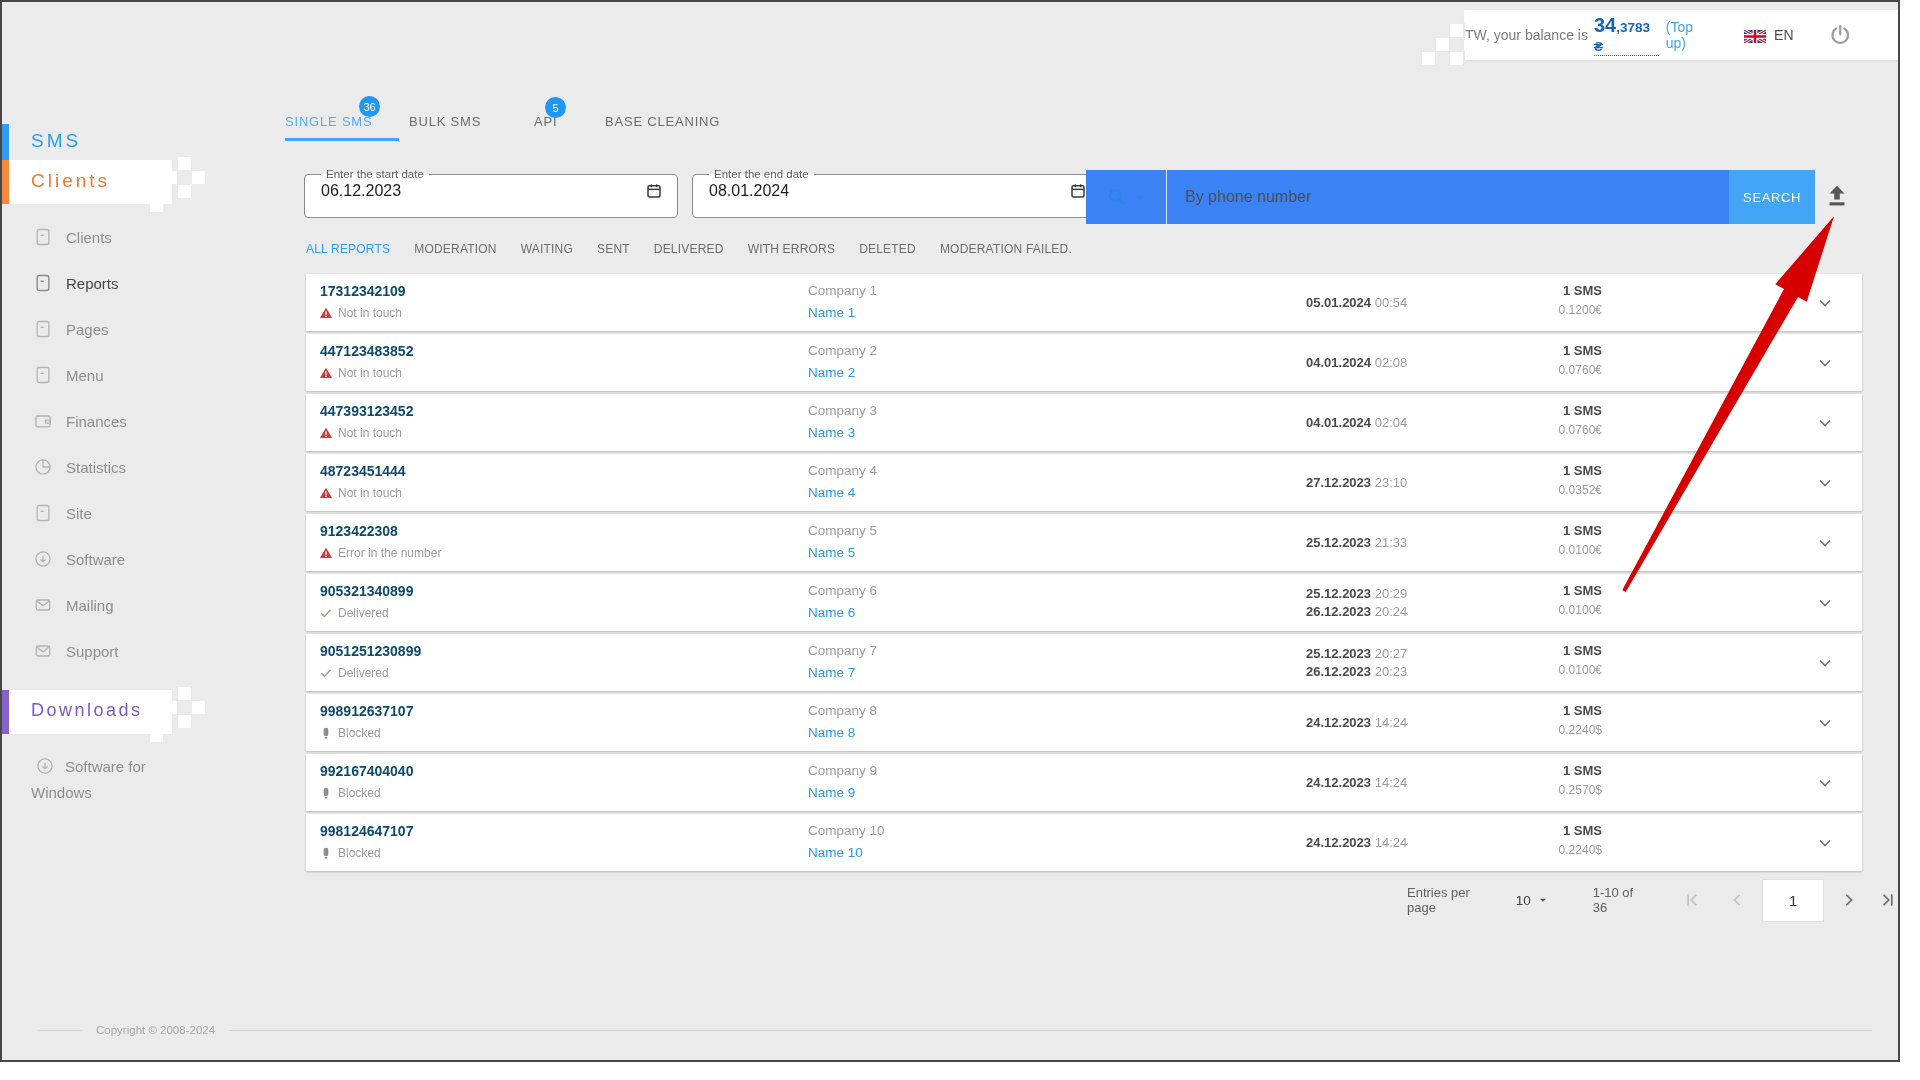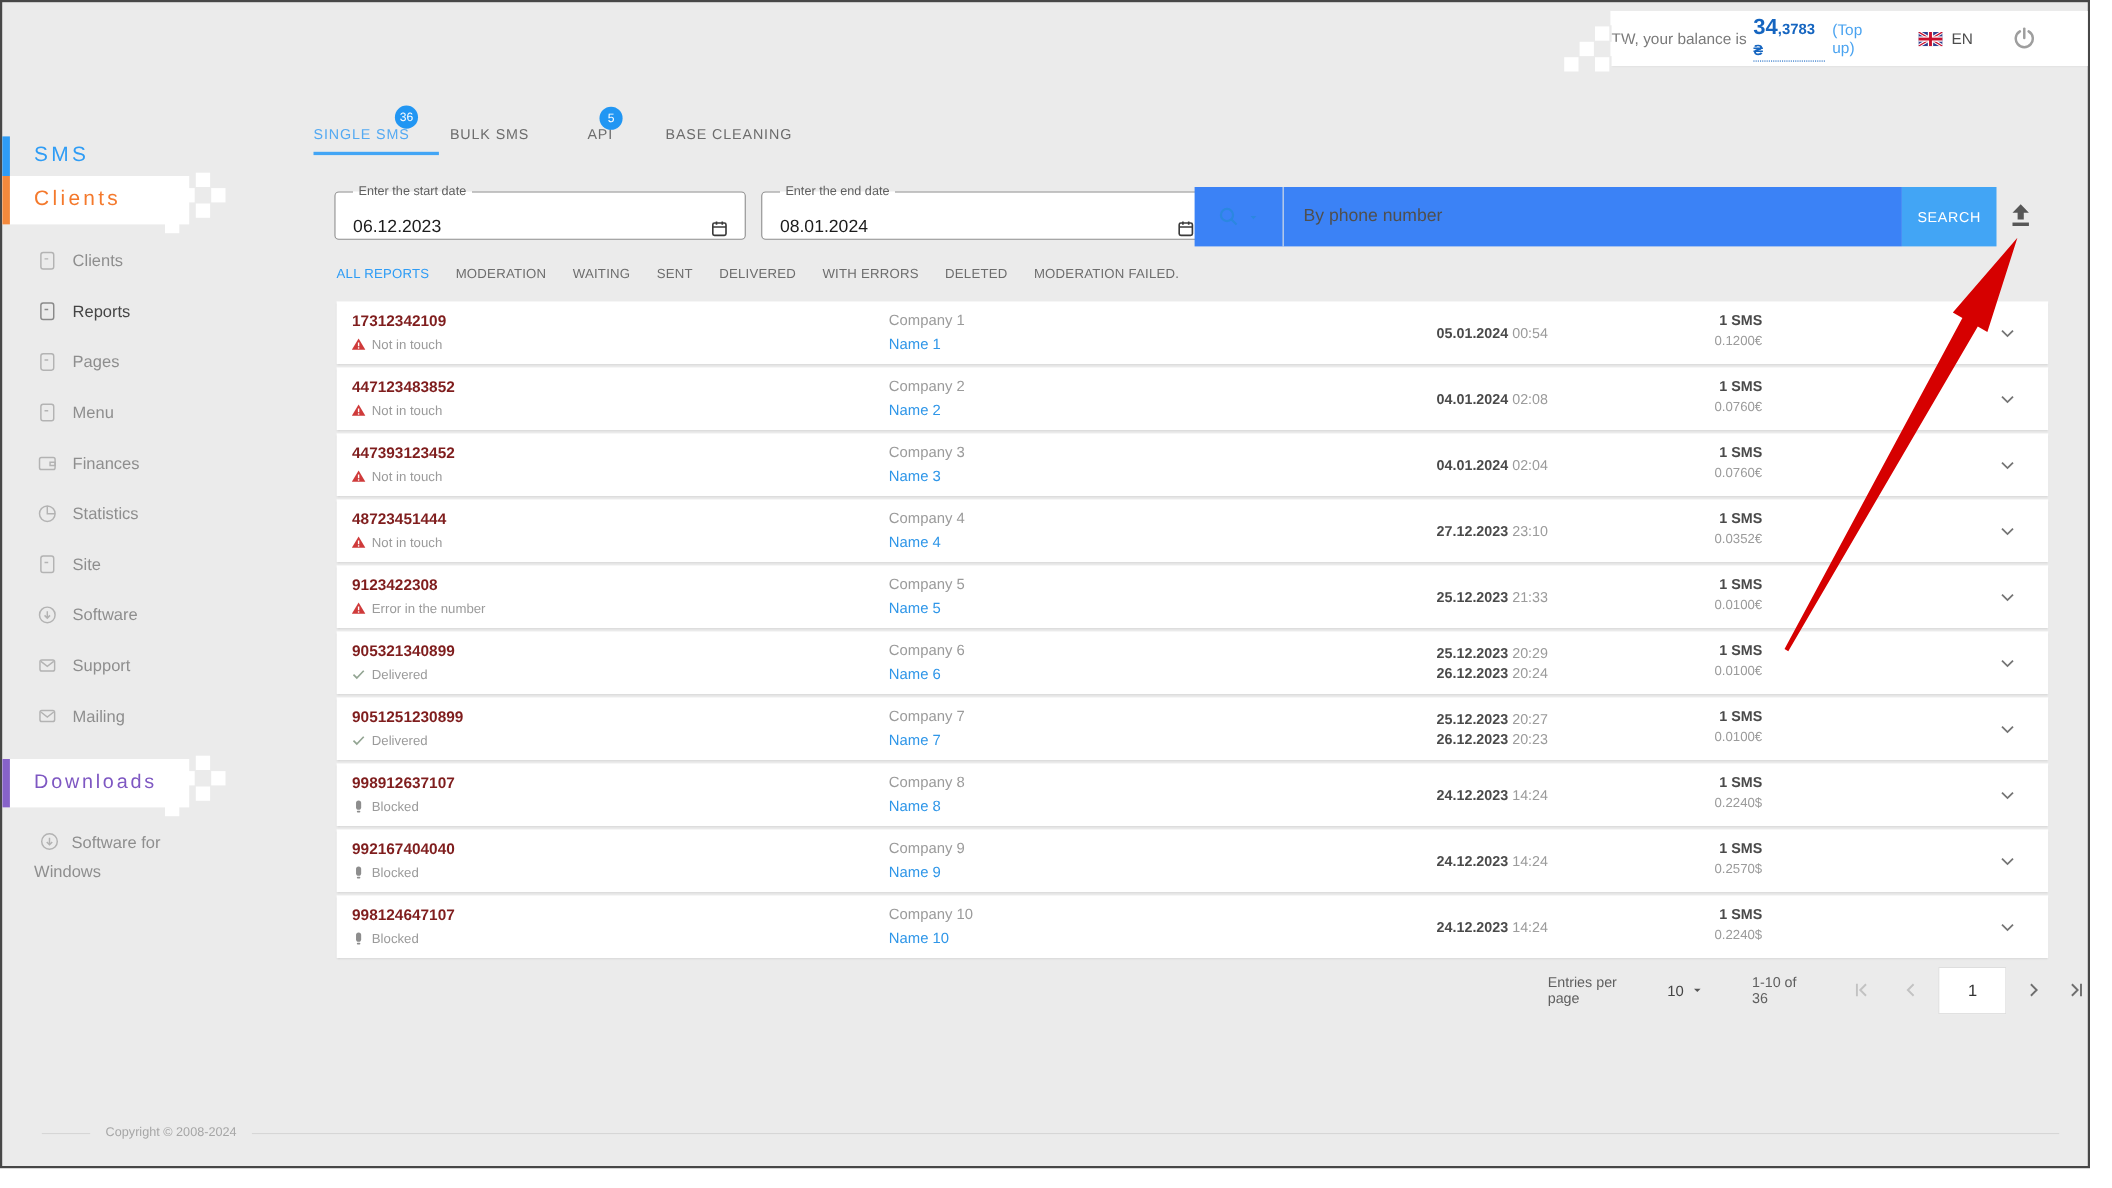--- a/index.html
+++ b/index.html
@@ -57,21 +57,21 @@
   .tab{position:absolute;top:112px;font-size:13px;letter-spacing:.8px;color:#6d6d6d;cursor:pointer;white-space:nowrap;}
   .tab.active{color:#55aaf2;}
   .tab-underline{position:absolute;left:283px;top:136px;width:114px;height:3px;background:#42a5f5;}
   .badge{position:absolute;width:21px;height:21px;border-radius:50%;background:#2196f3;color:#fff;
          font-size:11px;display:flex;align-items:center;justify-content:center;z-index:4;}
 
   
   .datefield{position:absolute;top:166px;height:50px;background:#fff;border:1px solid #8b8b8b;border-radius:4px;
              margin:0;padding:0 14px;box-sizing:border-box;}
   .datefield legend{font-size:11.5px;color:#5f5f5f;padding:0 5px;margin-left:2px;}
-  .datefield .df-inner{display:flex;align-items:flex-end;justify-content:space-between;margin-top:17px;}
+  .datefield .df-inner{display:flex;align-items:center;justify-content:space-between;margin-top:1px;}
   .datefield input{border:none;outline:none;font-size:16px;color:#1c1c1c;width:220px;background:transparent;
                    font-family:"Liberation Sans",sans-serif;}
   .datefield .icon{width:18px;height:18px;color:#3a3a3a;cursor:pointer;}
   .df-start{left:302px;width:374px;}
   .df-end{left:690px;width:410px;}
 
   .searchbox{position:absolute;left:1084px;top:168px;width:643px;height:54px;background:#3b82f6;display:flex;align-items:center;}
   .search-type{width:80px;height:100%;display:flex;align-items:center;justify-content:center;gap:5px;cursor:pointer;
                border-right:1px solid #e4e4e4;flex:none;}
   .search-type .icon{width:22px;height:22px;}
@@ -84,21 +84,21 @@
   .upload-btn{position:absolute;left:1821px;top:180px;width:28px;height:28px;cursor:pointer;}
 
   
   .report-tabs{position:absolute;left:304px;top:240px;display:flex;gap:24px;}
   .report-tab{font-size:12px;letter-spacing:.2px;color:#6d6d6d;cursor:pointer;white-space:nowrap;}
   .report-tab.active{color:#2e9cf5;}
 
   
   .rows{position:absolute;left:304px;top:272px;width:1556px;}
   .row{position:relative;height:57px;background:#fff;margin-bottom:3px;box-shadow:0 1px 2px rgba(0,0,0,.22);}
-  .c-phone{position:absolute;left:14px;top:9px;font-size:14px;font-weight:bold;color:#7f1d1d;}
+  .c-phone{position:absolute;left:14px;top:9px;font-size:14px;font-weight:bold;color:#0c4a6e;}
   .c-status{position:absolute;left:13px;top:32px;display:flex;align-items:center;gap:5px;font-size:12px;color:#9b9b9b;}
   .c-status .icon{width:14px;height:14px;flex:none;}
   .c-company{position:absolute;left:502px;top:9px;font-size:13.5px;color:#9b9b9b;}
   .c-name{position:absolute;left:502px;top:31px;font-size:13.5px;color:#2f96e8;text-decoration:none;cursor:pointer;}
   .c-dates{position:absolute;left:1000px;top:0;height:57px;display:flex;flex-direction:column;justify-content:center;gap:3px;}
   .c-dates .dt{font-size:13px;color:#9b9b9b;white-space:nowrap;}
   .c-dates .d{font-weight:bold;color:#4a4a4a;}
   .c-sms{position:absolute;right:260px;top:9px;text-align:right;}
   .c-sms .n{font-size:13px;font-weight:bold;color:#4a4a4a;}
   .c-sms .cost{font-size:12px;color:#9b9b9b;margin-top:5px;}
@@ -245,30 +245,30 @@
         </span>
         <span class="mi-label">Software</span>
       </div>
       <div class="menu-item">
         <span class="icon">
           <svg viewBox="0 0 24 24">
             <rect x="4" y="6" width="16" height="12" rx="2" fill="none" stroke="currentColor" stroke-width="1.6"></rect>
             <path d="M5 7.5l7 5.5 7-5.5" fill="none" stroke="currentColor" stroke-width="1.6"></path>
           </svg>
         </span>
-        <span class="mi-label">Support</span>
+        <span class="mi-label">Mailing</span>
       </div>
       <div class="menu-item">
         <span class="icon">
           <svg viewBox="0 0 24 24">
             <rect x="4" y="6" width="16" height="12" rx="2" fill="none" stroke="currentColor" stroke-width="1.6"></rect>
             <path d="M5 7.5l7 5.5 7-5.5" fill="none" stroke="currentColor" stroke-width="1.6"></path>
           </svg>
         </span>
-        <span class="mi-label">Mailing</span>
+        <span class="mi-label">Support</span>
       </div>
     </div>
 
   <div class="band-downloads"></div>
   <div class="sec-bar bar-downloads"></div>
   <div class="sec-label lbl-downloads">Downloads</div>
   <div class="pixdeco" style="left:148px;top:685px">
     <i style="left:28px;top:0"></i>
       <i style="left:42px;top:14px"></i>
       <i style="left:14px;top:14px"></i>

